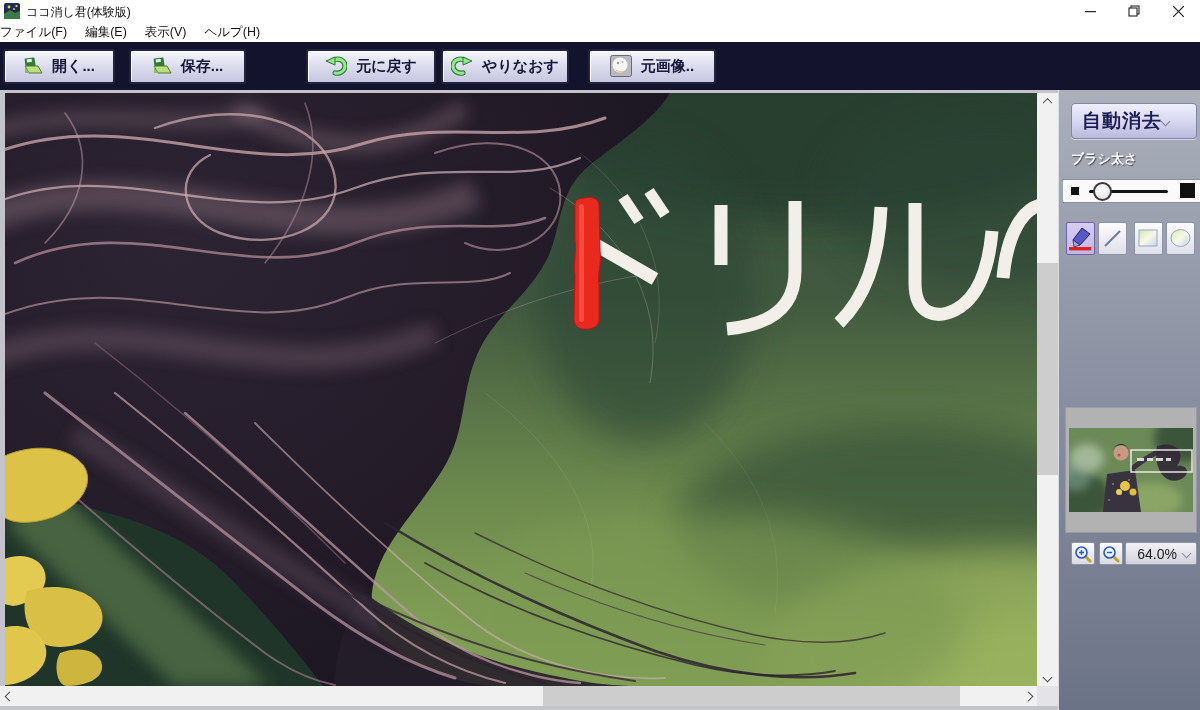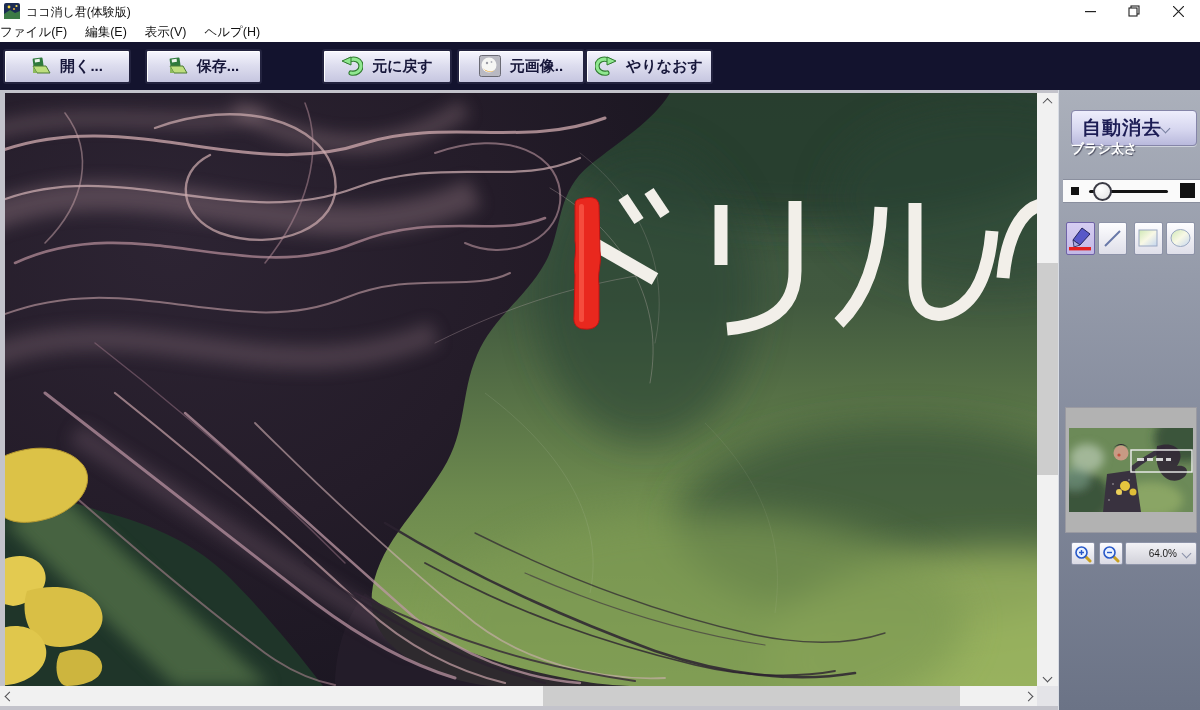--- a/index.html
+++ b/index.html
@@ -44,23 +44,23 @@
   .chev.left{transform:rotate(135deg);}
   .chev.right{transform:rotate(-45deg);}
 
   
   #sidebar{left:1058px;top:90px;width:142px;height:620px;
     background:linear-gradient(180deg,#abb0bb 0%,#959baa 30%,#81889a 62%,#6b7386 100%);
     border-left:1px solid #d8dce4;box-sizing:border-box;}
   #mode-dropdown{left:12px;top:13px;width:126px;height:36px;
     background:linear-gradient(180deg,#eeeefc 0%,#d6d6ef 55%,#b9b9dc 100%);
     border:1px solid #8585a8;border-radius:4px;box-shadow:0 1px 0 #cfd3dc;
-    display:flex;align-items:center;justify-content:flex-start;padding:0 8px 0 10px;box-sizing:border-box;margin-top:7px;}
+    display:flex;align-items:center;justify-content:flex-start;padding:0 8px 0 10px;box-sizing:border-box;}
   #mode-dropdown .dd-text{font-size:19px;color:#1d1d55;font-weight:bold;letter-spacing:1px;}
-  #brush-label{left:12px;top:50px;font-size:13px;font-weight:bold;color:#ffffff;text-shadow:1px 1px 1px rgba(40,40,60,.7);}
+  #brush-label{left:12px;top:60px;font-size:13px;font-weight:bold;color:#ffffff;text-shadow:1px 1px 1px rgba(40,40,60,.7);}
   #slider-band{left:4px;top:89px;width:138px;height:22px;background:#fafafa;border-top:1px solid #8a8f9e;border-bottom:1px solid #8a8f9e;}
   #slider-min{left:8px;top:7px;width:8px;height:8px;background:#111;}
   #slider-track{left:26px;top:10px;width:79px;height:3px;background:#141414;border-radius:2px;}
   #slider-handle{left:30px;top:2px;width:15px;height:15px;border-radius:50%;
     background:radial-gradient(circle at 35% 30%,#ffffff 0%,#eaeaea 70%,#cfcfcf 100%);
     border:2px solid #3a3a44;}
   #slider-max{left:117px;top:3px;width:15px;height:15px;background:#111;}
   .tool-btn{top:132px;width:29px;height:33px;border:1px solid #8d93a8;border-radius:2px;
     background:linear-gradient(180deg,#fdfdff 0%,#dfdfe9 100%);display:flex;align-items:center;justify-content:center;box-sizing:border-box;}
   .tool-btn.selected{background:linear-gradient(180deg,#d6cdf2 0%,#c2b8e6 100%);border-color:#6f63a8;}
@@ -68,21 +68,21 @@
     background:linear-gradient(180deg,#dcdcf8 0%,#f8f8ff 42%,#a9a9d8 58%,#8d8dc8 100%);
     display:flex;align-items:center;justify-content:center;font-size:19px;font-weight:bold;color:#1c1c55;letter-spacing:2px;
     box-shadow:inset 0 1px 0 #ffffff;}
   #thumb-box{left:6px;top:317px;width:132px;height:126px;background:#b2b2b2;border:1px solid #9a9aa2;box-sizing:border-box;}
   #thumb-photo{left:3px;top:20px;width:124px;height:84px;}
   .zoom-btn{top:452px;width:24px;height:23px;border:1px solid #8d93a8;border-radius:2px;
     background:linear-gradient(180deg,#fcfcff 0%,#dadae4 100%);display:flex;align-items:center;justify-content:center;box-sizing:border-box;}
   #zoom-in{left:12px;} #zoom-out{left:40px;}
   #zoom-dropdown{left:66px;top:452px;width:72px;height:23px;border:1px solid #8d93a8;border-radius:2px;
     background:linear-gradient(180deg,#f2f2f6 0%,#d2d2da 100%);display:flex;align-items:center;justify-content:flex-end;
-    gap:6px;padding:0 6px;box-sizing:border-box;font-size:10px;color:#1a1a1a;}
+    gap:6px;padding:0 6px;box-sizing:border-box;font-size:14px;color:#1a1a1a;}
 </style>
 </head>
 <body>
 
 <div id="app">
 
   <div class="abs" id="titlebar">
     <svg class="abs" id="app-icon" viewBox="0 0 16 16">
       <rect x="0" y="0" width="16" height="16" rx="2" fill="#1c2c54"></rect>
       <path d="M0,11 L6,7 L11,10 L16,8 L16,16 L0,16 Z" fill="#3c7a46"></path>
@@ -110,21 +110,21 @@
   </div>
 
   <div class="abs" id="menubar">
     <div class="menu-item">ファイル(F)</div>
     <div class="menu-item">編集(E)</div>
     <div class="menu-item">表示(V)</div>
     <div class="menu-item">ヘルプ(H)</div>
   </div>
 
   <div class="abs" id="toolbar">
-    <div class="tb-btn" style="width:128px;margin-right:14px;">
+    <div class="tb-btn" style="width:112px;margin-right:14px;">
       <svg width="20" height="18" viewBox="0 0 20 18">
         <rect x="2" y="1" width="10" height="9" rx="1" fill="#2f7a3c" transform="rotate(-8 7 5)"></rect>
         <rect x="4" y="2" width="5" height="3" fill="#eef6ee" transform="rotate(-8 7 5)"></rect>
         <path d="M2,9 L15,9 L19,16 L6,16 Z" fill="#bede7e" stroke="#4a7a34" stroke-width="1"></path>
         <path d="M2,9 L6,16 L2,16 Z" fill="#8cba5c"></path>
       </svg>
       <span>開く...</span>
     </div>
     <div class="tb-btn" style="width:117px;margin-right:20px;">
       <svg width="20" height="18" viewBox="0 0 20 18">
@@ -135,38 +135,38 @@
       </svg>
       <span>保存...</span>
     </div>
     <div class="tb-btn" style="width:130px;margin-right:5px;margin-left:40px;">
       <svg width="22" height="20" viewBox="0 0 22 20">
         <path d="M7,5 C13,1 20,4 20,10 C20,15 15,18 10,17" fill="none" stroke="#2f7a2f" stroke-width="5.2" stroke-linecap="round"></path>
         <path d="M7,5 C13,1 20,4 20,10 C20,15 15,18 10,17" fill="none" stroke="#90e890" stroke-width="3" stroke-linecap="round"></path>
         <polygon points="1,5 10,1 10,9" fill="#90e890" stroke="#2f7a2f" stroke-width="1"></polygon>
       </svg>
       <span>元に戻す</span>
+    </div>
+    <div class="tb-btn" style="width:128px;margin-right:19px;">
+      <svg width="22" height="20" viewBox="0 0 22 20" style="transform:scaleX(-1);">
+        <path d="M7,5 C13,1 20,4 20,10 C20,15 15,18 10,17" fill="none" stroke="#2f7a2f" stroke-width="5.2" stroke-linecap="round"></path>
+        <path d="M7,5 C13,1 20,4 20,10 C20,15 15,18 10,17" fill="none" stroke="#90e890" stroke-width="3" stroke-linecap="round"></path>
+        <polygon points="1,5 10,1 10,9" fill="#90e890" stroke="#2f7a2f" stroke-width="1"></polygon>
+      </svg>
+      <span>やりなおす</span>
     </div>
     <div class="tb-btn" style="width:128px;">
       <svg width="22" height="22" viewBox="0 0 22 22">
         <rect x="0.5" y="0.5" width="21" height="21" rx="2" fill="#b9b9c2" stroke="#6a6a74" stroke-width="1"></rect>
         <circle cx="10" cy="10" r="7.5" fill="#f6f6f4"></circle>
         <path d="M4,13 A8,8 0 0 0 16,15 A9,9 0 0 1 4,13 Z" fill="#e8a022"></path>
         <circle cx="8" cy="8" r="1.2" fill="#9a9aa4"></circle>
         <circle cx="12.5" cy="7" r="0.9" fill="#b0b0ba"></circle>
       </svg>
       <span>元画像..</span>
-    </div>
-    <div class="tb-btn" style="width:128px;margin-right:19px;">
-      <svg width="22" height="20" viewBox="0 0 22 20" style="transform:scaleX(-1);">
-        <path d="M7,5 C13,1 20,4 20,10 C20,15 15,18 10,17" fill="none" stroke="#2f7a2f" stroke-width="5.2" stroke-linecap="round"></path>
-        <path d="M7,5 C13,1 20,4 20,10 C20,15 15,18 10,17" fill="none" stroke="#90e890" stroke-width="3" stroke-linecap="round"></path>
-        <polygon points="1,5 10,1 10,9" fill="#90e890" stroke="#2f7a2f" stroke-width="1"></polygon>
-      </svg>
-      <span>やりなおす</span>
     </div>
   </div>
 
   <div class="abs" id="canvas-image">
     <svg width="1032" height="593" viewBox="0 0 1032 593" aria-label="ドリル">
       <defs>
         <linearGradient id="bgG" x1="0" y1="0" x2="0" y2="1">
           <stop offset="0" stop-color="#3a5340"></stop>
             <stop offset="0.35" stop-color="#41593f"></stop>
           <stop offset="0.68" stop-color="#6d8a4e"></stop>

